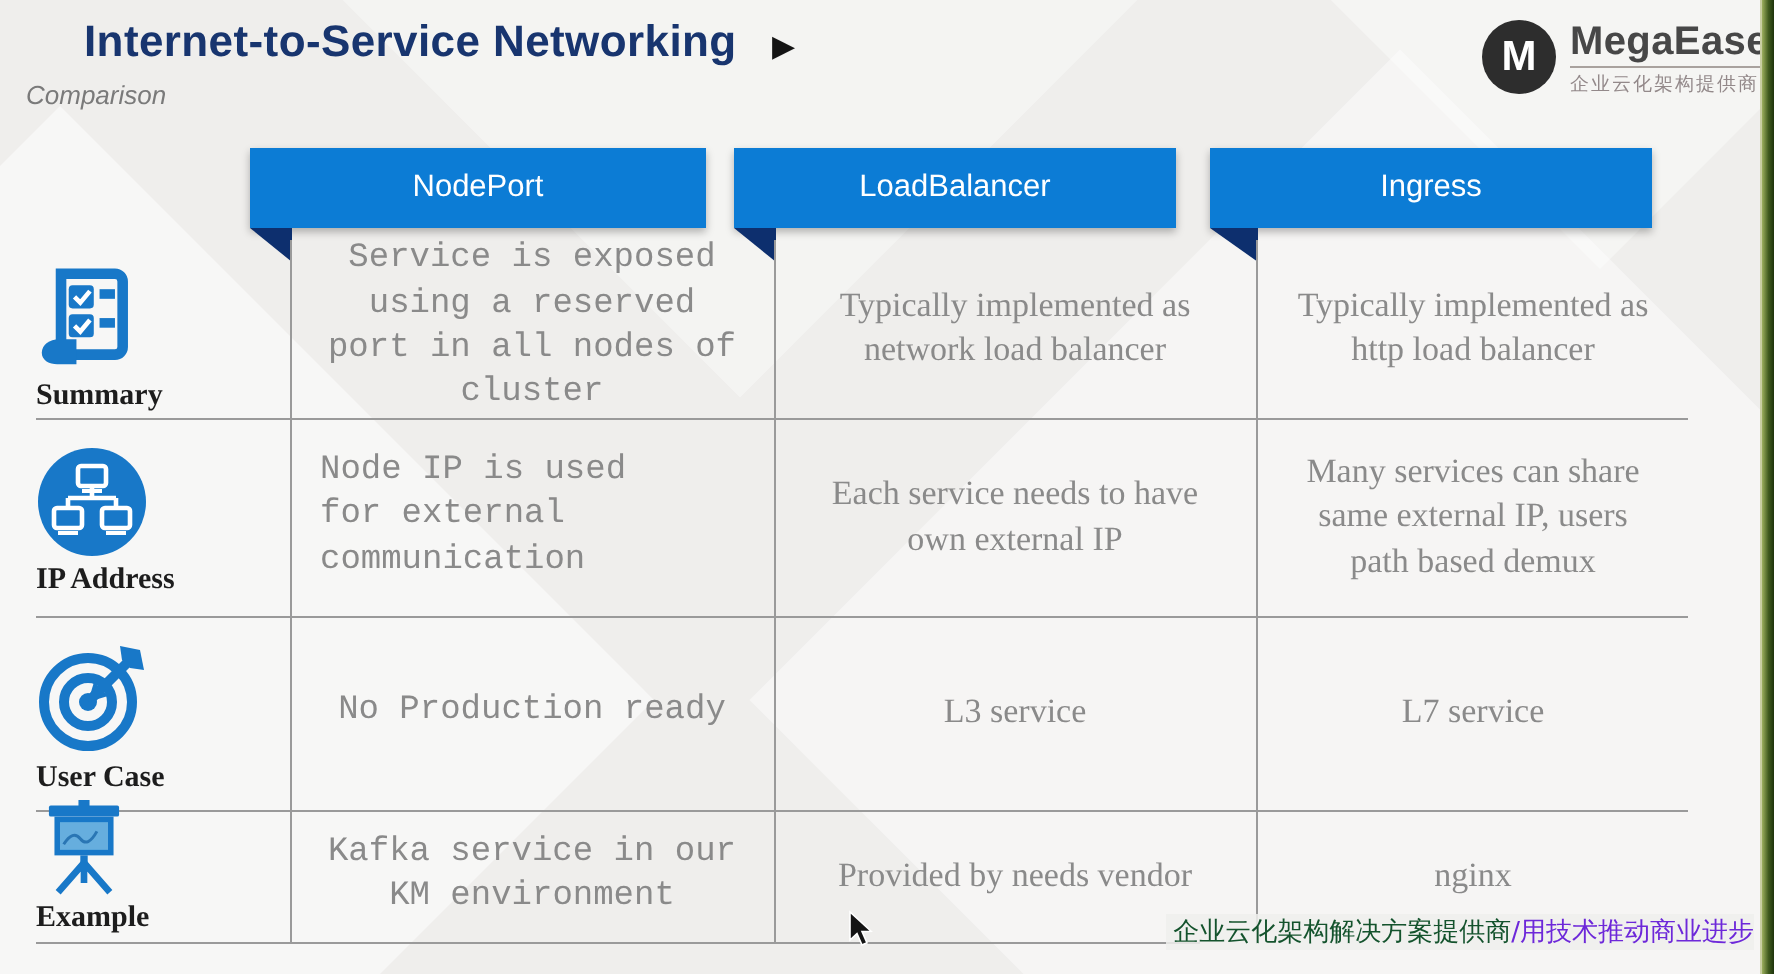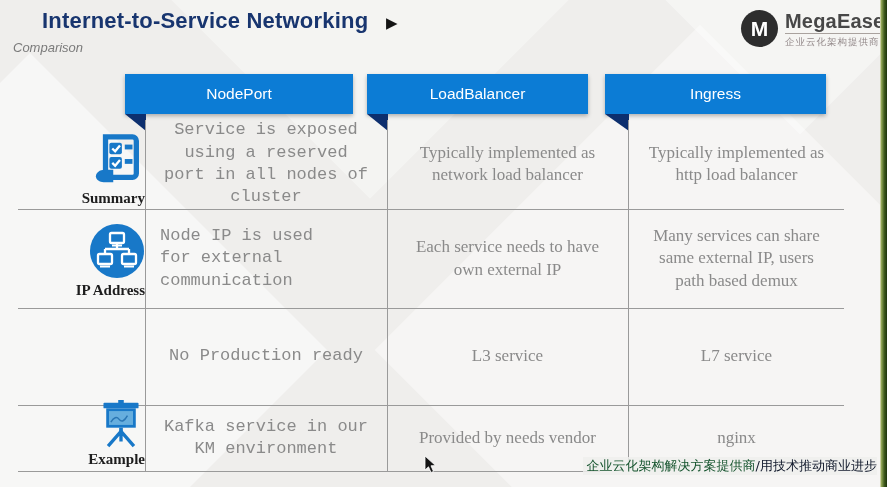--- a/index.html
+++ b/index.html
@@ -50,21 +50,21 @@
 
   
   .hline{position:absolute;left:18px;width:826px;height:1px;background:#9a9a9a;}
   .h1{top:209px;}.h2{top:308px;}.h3{top:405px;}
   .h4{top:471px;width:582px;}
   .vline{position:absolute;top:120px;height:351px;width:1px;background:#9a9a9a;}
   .v1{left:145px;}.v2{left:387px;}.v3{left:628px;}
 
   
   .row-header{position:absolute;left:18px;width:127px;display:flex;flex-direction:column;
-    align-items:flex-end;justify-content:flex-end;gap:3px;}
+    align-items:flex-start;justify-content:flex-end;gap:3px;}
   .rh0{top:125px;height:82px;}
   .rh1{top:215px;height:84px;}
   .rh2{top:310px;height:88px;}
   .rh3{top:400px;height:68px;}
   .row-label{font-family:"Liberation Serif",serif;font-weight:bold;font-size:15px;color:#1d1d1d;}
 
   
   .cell{position:absolute;display:flex;align-items:center;justify-content:center;
     text-align:center;font-family:"Liberation Serif",serif;font-size:17px;color:#8a8a8a;
     line-height:1.32;padding:0 14px;box-sizing:border-box;}
@@ -74,21 +74,21 @@
   .r0{top:120px;height:88px;}
   .r1{top:210px;height:97px;}
   .r2{top:309px;height:95px;}
   .r3{top:406px;height:64px;}
   .align-left{justify-content:flex-start;text-align:left;padding-right:34px;}
 
   
   .footer{position:absolute;right:10px;top:457px;font-size:13px;white-space:nowrap;
     font-family:"DejaVu Sans",sans-serif;background:rgba(239,238,236,.85);padding-left:4px;}
   .footer-primary{color:#14532d;font-weight:normal;}
-  .footer-secondary{color:#0f172a;}
+  .footer-secondary{color:#6d28d9;}
 
   .cursor{position:absolute;left:424px;top:455px;}
   .icon-svg{display:block;}
 </style>
 </head>
 <body>
 
 <div class="stage">
   <div class="poly poly1"></div>
   <div class="poly poly2"></div>
@@ -144,20 +144,31 @@
       <rect x="21" y="10" width="14" height="10" rx="1.5" fill="none" stroke="#fff" stroke-width="2.3"></rect>
       <path d="M23 22.5 h10" stroke="#fff" stroke-width="2"></path>
       <rect x="9" y="31" width="14" height="10" rx="1.5" fill="none" stroke="#fff" stroke-width="2.3"></rect>
       <path d="M11 43.5 h10" stroke="#fff" stroke-width="2"></path>
       <rect x="33" y="31" width="14" height="10" rx="1.5" fill="none" stroke="#fff" stroke-width="2.3"></rect>
       <path d="M35 43.5 h10" stroke="#fff" stroke-width="2"></path>
     </svg>
     <div class="row-label">IP Address</div>
   </div>
 
+  <div class="row-header rh2">
+    <svg class="icon-svg" width="58" height="58" viewBox="0 0 58 58">
+      <circle cx="26" cy="31" r="22" fill="none" stroke="#1878c8" stroke-width="5"></circle>
+      <circle cx="26" cy="31" r="12" fill="none" stroke="#1878c8" stroke-width="5"></circle>
+      <circle cx="26" cy="31" r="4.5" fill="#1878c8"></circle>
+      <path d="M28 29 L46 11" stroke="#1878c8" stroke-width="5"></path>
+      <path d="M26 31 l10 -3 l-7 -7 z" fill="#1878c8"></path>
+      <path d="M42 3 l10 2 l2 10 l-7 -1 l-4 -4 z" fill="#1878c8"></path>
+    </svg>
+    <div class="row-label">User Case</div>
+  </div>
 
   <div class="row-header rh3">
     <svg class="icon-svg" width="48" height="50" viewBox="0 0 48 52">
       <rect x="21" y="0" width="6" height="4" fill="#1878c8"></rect>
       <rect x="5" y="3" width="38" height="6" rx="1" fill="#1878c8"></rect>
       <rect x="8" y="9" width="32" height="21" fill="#1878c8"></rect>
       <rect x="11" y="12" width="26" height="15" fill="#66aede"></rect>
       <path d="M13 24 q5 -8 9 -3 t9 -4" stroke="#2a76b4" stroke-width="1.6" fill="none"></path>
       <rect x="22" y="30" width="4" height="5" fill="#1878c8"></rect>
       <path d="M24 34 L10 50 M24 34 L38 50 M24 34 V45" stroke="#1878c8" stroke-width="3.6" fill="none"></path>

